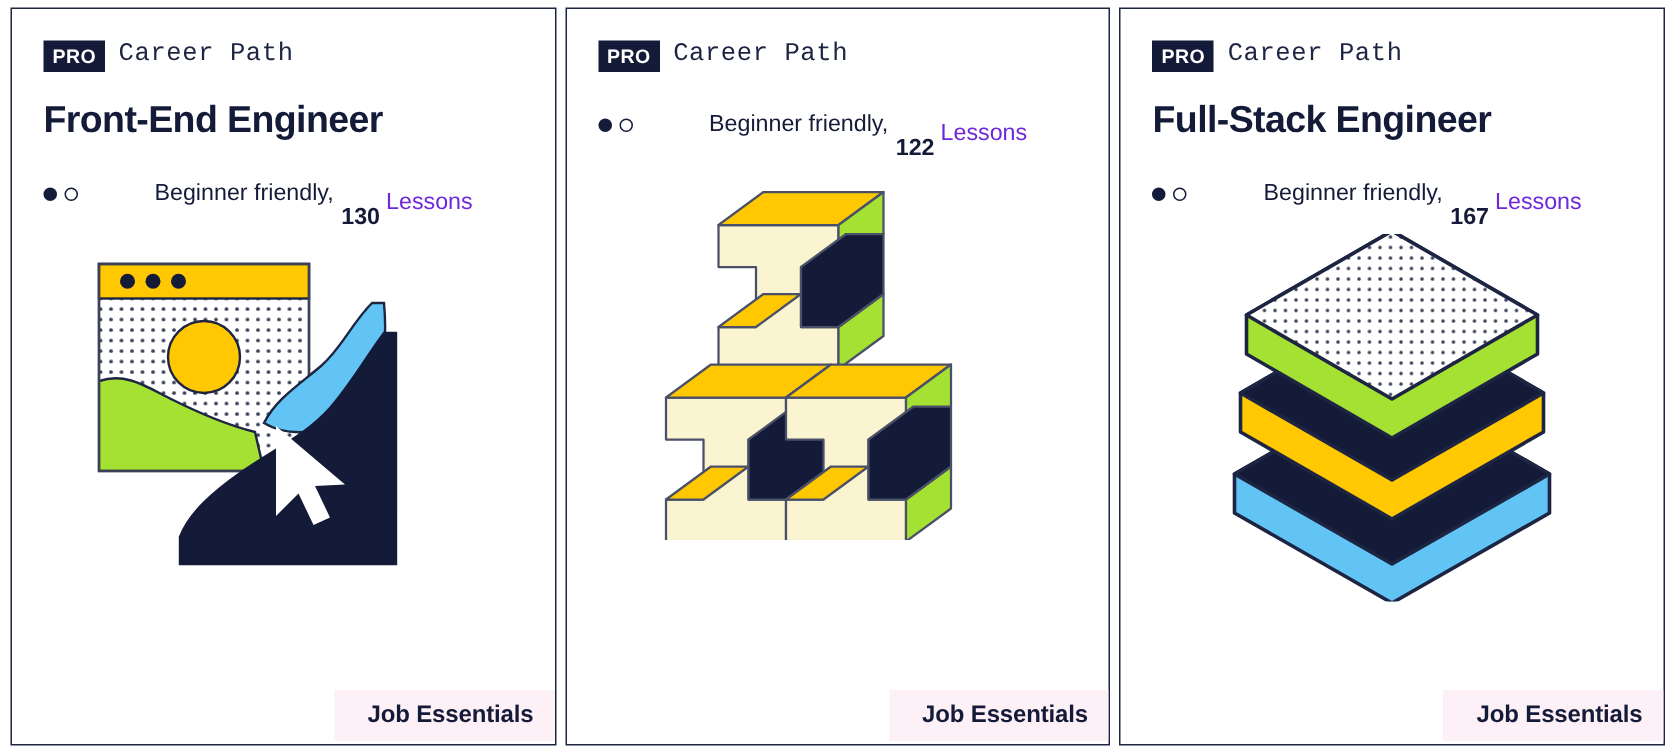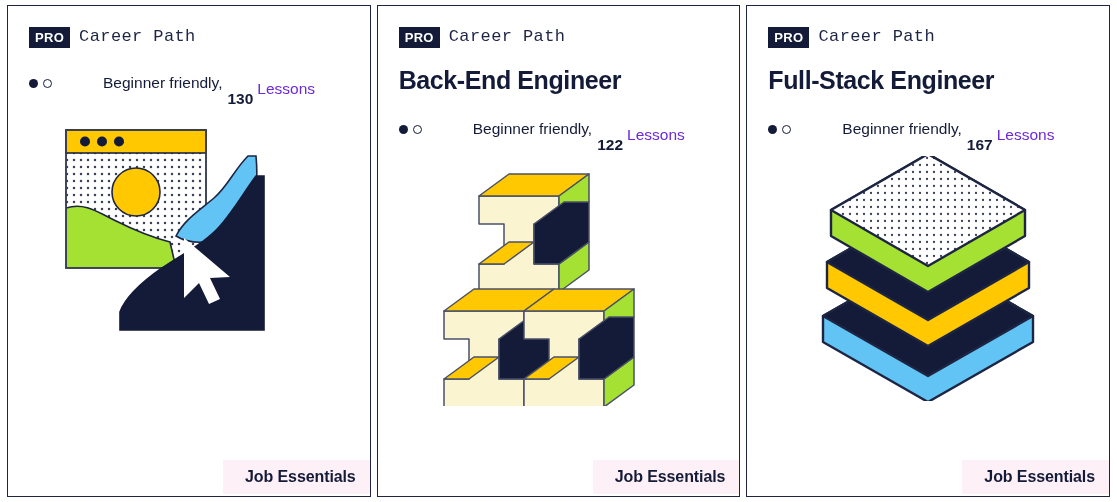--- a/index.html
+++ b/index.html
@@ -140,20 +140,21 @@
 <body>
 
 <div class="board">
 
   <div class="card">
     <div class="card-head">
       <div class="kicker">
         <span class="pro-badge">PRO</span>
         <span class="kicker-label">Career Path</span>
       </div>
+      <h2 class="card-title">Front-End Engineer</h2>
       <div class="meta-row">
         <span class="dots">
           <span class="dot filled"></span>
           <span class="dot hollow"></span>
         </span>
         <span class="meta-level">Beginner friendly,</span>
         <span class="meta-count">130</span>
         <span class="meta-lessons">Lessons</span>
       </div>
     </div>
@@ -201,21 +202,20 @@
       <span class="job-badge">Job Essentials</span>
     </div>
   </div>
 
   <div class="card">
     <div class="card-head">
       <div class="kicker">
         <span class="pro-badge">PRO</span>
         <span class="kicker-label">Career Path</span>
       </div>
-      <h2 class="card-title">Back-End Engineer</h2>
       <div class="meta-row">
         <span class="dots">
           <span class="dot filled"></span>
           <span class="dot hollow"></span>
         </span>
         <span class="meta-level">Beginner friendly,</span>
         <span class="meta-count">122</span>
         <span class="meta-lessons">Lessons</span>
       </div>
     </div>

